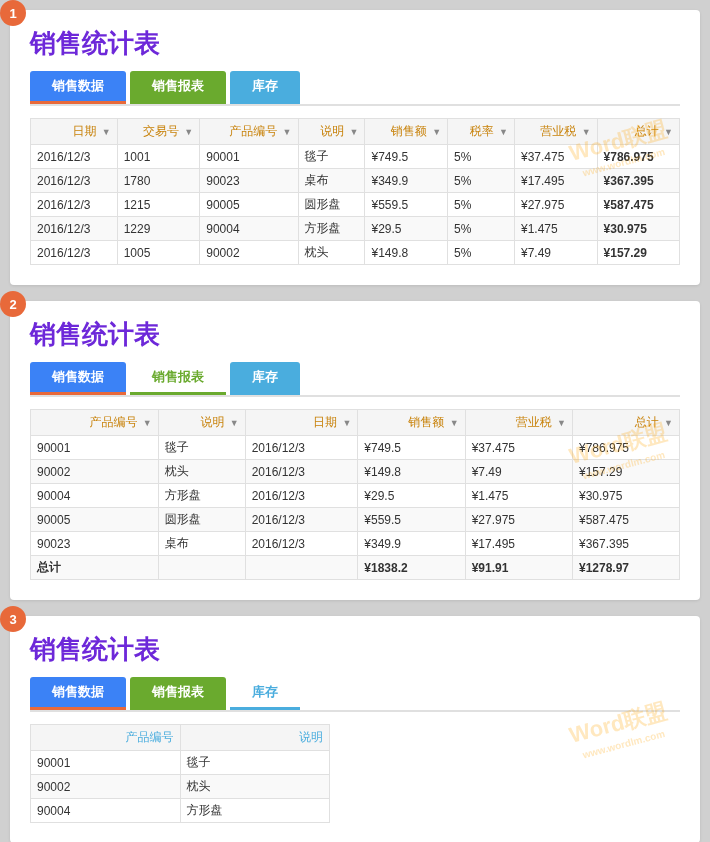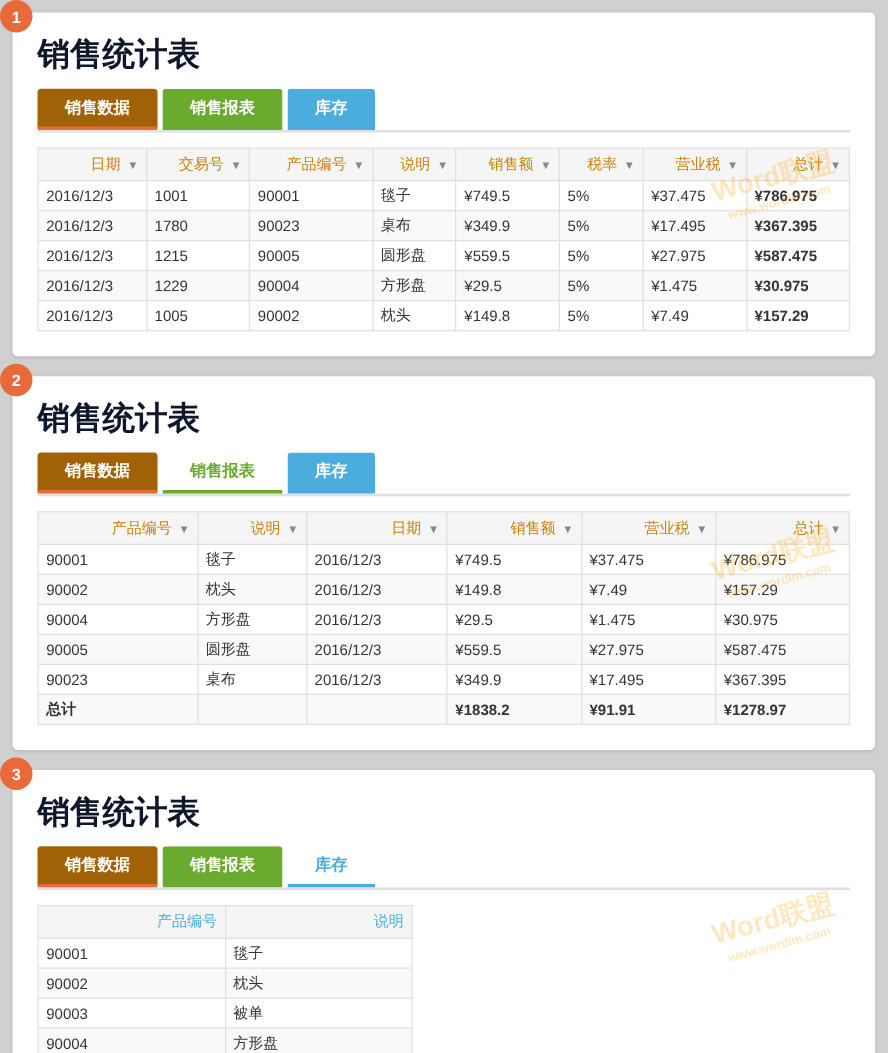--- a/index.html
+++ b/index.html
@@ -33,21 +33,21 @@
       font-weight: bold;
       display: flex;
       align-items: center;
       justify-content: center;
       z-index: 10;
     }
 
     .title {
       font-size: 26px;
       font-weight: bold;
-      color: #0f172a;
+      color: #6d28d9;
       margin-bottom: 10px;
     }
 
     .tabs {
       display: flex;
       gap: 0;
       margin-bottom: 12px;
       border-bottom: 2px solid #e0e0e0;
     }
 
@@ -55,21 +55,21 @@
       padding: 6px 22px;
       font-size: 13px;
       font-weight: bold;
       color: #fff;
       cursor: pointer;
       border-radius: 3px 3px 0 0;
       margin-right: 4px;
     }
 
     .tab-active-orange {
-      background: #a16207;
+      background: #3b82f6;
       border-bottom: 3px solid #e8693a;
     }
 
     .tab-active-green {
       background: #6aaa2e;
       border-bottom: 3px solid transparent;
     }
 
     .tab-active-blue {
       background: #4aadde;
@@ -324,24 +324,20 @@
     <tbody>
       <tr>
         <td>90001</td>
           <td>毯子</td>
       </tr>
       <tr>
         <td>90002</td>
           <td>枕头</td>
       </tr>
       <tr>
-        <td>90003</td>
-          <td>被单</td>
-      </tr>
-      <tr>
         <td>90004</td>
           <td>方形盘</td>
       </tr>
     </tbody>
   </table>
 
   <div class="watermark">
     <span>Word联盟</span>
     <span class="watermark-small">www.wordlm.com</span>
   </div>

